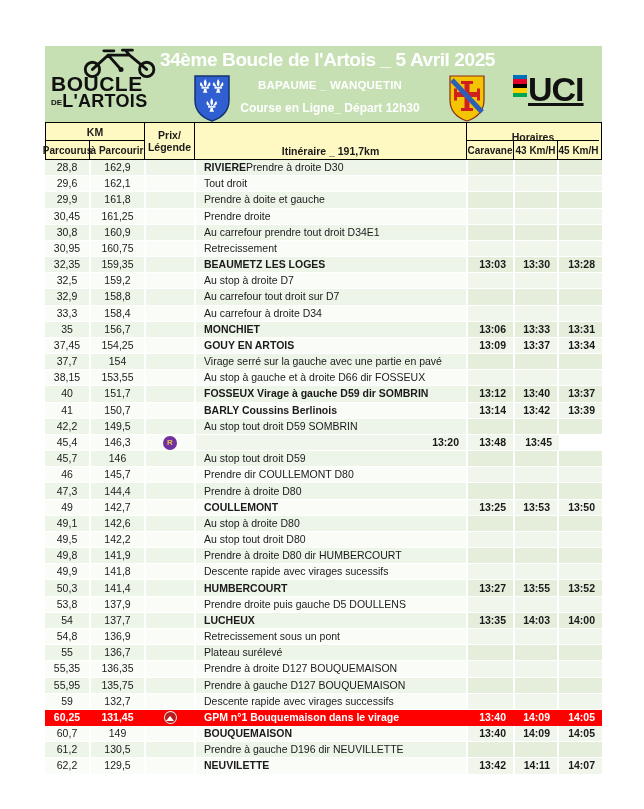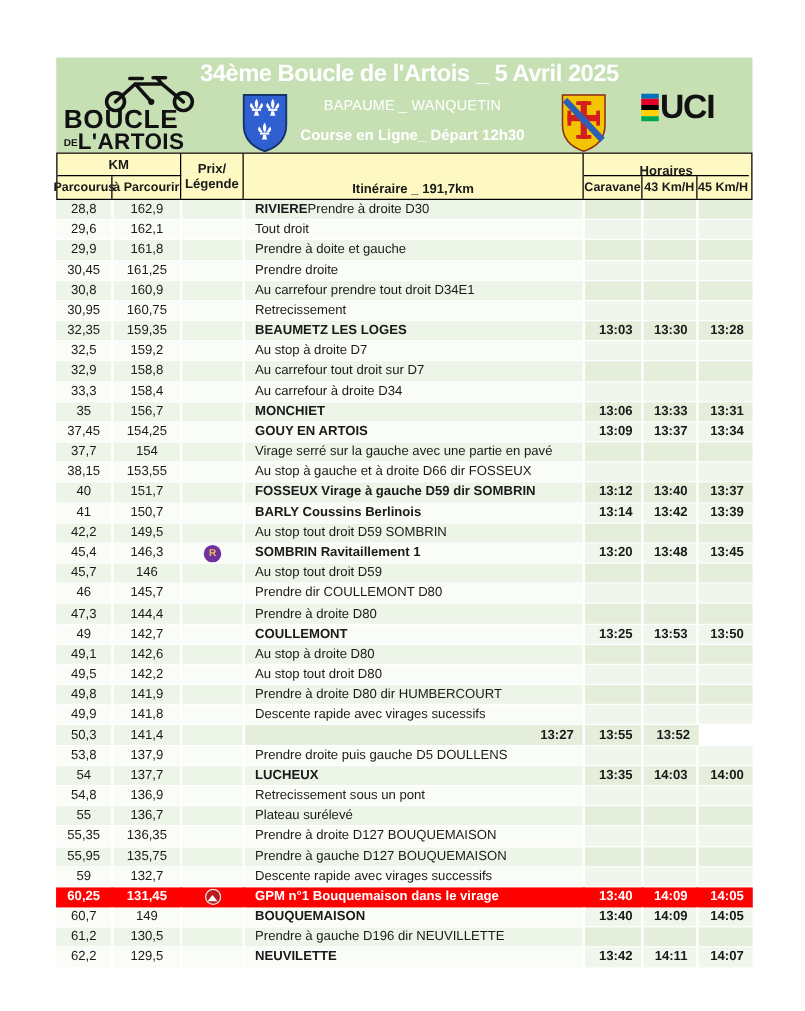--- a/index.html
+++ b/index.html
@@ -5,36 +5,36 @@
   html,body{margin:0;padding:0;background:#ffffff;}
   .page{position:relative;width:644px;height:809px;background:#ffffff;overflow:hidden;
         font-family:"Liberation Sans",sans-serif;color:#1a1a1a;}
   .sheet{position:absolute;left:45px;top:46px;width:557px;}
 
   
   .banner{position:relative;width:557px;height:76px;background:#c6e0b4;}
   .banner-title{position:absolute;left:110px;top:3px;width:345px;text-align:center;
         color:#ffffff;font-weight:bold;font-size:19px;letter-spacing:-0.4px;white-space:nowrap;}
   .banner-sub1{position:absolute;left:175px;top:33px;width:220px;text-align:center;
-        color:#ffffff;font-weight:normal;font-size:11.5px;letter-spacing:0.2px;}
+        color:#ffffff;font-weight:bold;font-size:11.5px;letter-spacing:0.2px;}
   .banner-sub2{position:absolute;left:160px;top:55px;width:250px;text-align:center;
         color:#ffffff;font-weight:bold;font-size:12px;}
-  .logo{position:absolute;left:4px;top:12px;width:140px;height:57px;}
+  .logo{position:absolute;left:4px;top:0px;width:140px;height:57px;}
   .logo-bike{position:absolute;left:28px;top:2px;}
   .logo-text{position:absolute;left:2px;top:28px;line-height:0.92;color:#111;}
   .logo-l1{font-size:21px;font-weight:900;letter-spacing:0.5px;}
   .logo-l2{font-size:18px;font-weight:900;letter-spacing:0.3px;}
   .logo-de{font-size:8px;font-weight:900;vertical-align:2px;letter-spacing:0;}
   .shield{position:absolute;top:28px;width:38px;height:48px;}
   .shield-left{left:148px;}
   .shield-right{left:403px;}
   .uci{position:absolute;left:468px;top:26px;display:flex;align-items:flex-start;}
   .uci-bars{display:flex;flex-direction:column;margin-top:3px;margin-right:1px;}
   .uci-bar{width:14px;height:4.4px;}
-  .uci-text{font-size:27px;font-weight:900;color:#111;letter-spacing:-1px;line-height:1;}
+  .uci-text{font-size:34px;font-weight:900;color:#111;letter-spacing:-1px;line-height:1;text-decoration:underline;}
   .thead{position:relative;width:557px;box-sizing:border-box;border:1.5px solid #000;
          background:#fef9c3;display:grid;
          grid-template-columns:44px 55px 50px 272px 47px 44px 41px;
          grid-template-rows:18px 18px;font-weight:bold;font-size:10.5px;}
   .h{box-sizing:border-box;display:flex;align-items:center;justify-content:center;}
   .h-km{grid-column:1/3;grid-row:1;border-right:1px solid #000;border-bottom:1px solid #000;}
   .h-prix{grid-column:3;grid-row:1/3;border-right:1px solid #000;text-align:center;}
   .h-itin{grid-column:4;grid-row:1/3;border-right:1px solid #000;align-items:flex-end;padding-bottom:2px;}
   .h-horaires{grid-column:5/8;grid-row:1;border-bottom:1px solid #000;margin-top:10px;}
   .h-parc{grid-column:1;grid-row:2;border-right:1px solid #000;font-size:10px;}
@@ -365,24 +365,20 @@
         <div class="cell time"></div>
         <div class="cell time"></div>
         <div class="cell time"></div>
       </div>
         <div class="row bold">
         <div class="cell km">45,4</div>
         <div class="cell km">146,3</div>
         <div class="cell prix">
             <span class="ico-ravito">R</span>
           </div>
-        <div class="cell itin">
-            <b>SOMBRIN Ravitaillement 1</b>
-            <span></span>
-          </div>
         <div class="cell time">13:20</div>
         <div class="cell time">13:48</div>
         <div class="cell time">13:45</div>
       </div>
         <div class="row">
         <div class="cell km">45,7</div>
         <div class="cell km">146</div>
         <div class="cell prix"></div>
         <div class="cell itin">
             <b></b>
@@ -473,20 +469,24 @@
             <span>Descente rapide avec virages sucessifs</span>
           </div>
         <div class="cell time"></div>
         <div class="cell time"></div>
         <div class="cell time"></div>
       </div>
         <div class="row bold">
         <div class="cell km">50,3</div>
         <div class="cell km">141,4</div>
         <div class="cell prix"></div>
+        <div class="cell itin">
+            <b>HUMBERCOURT</b>
+            <span></span>
+          </div>
         <div class="cell time">13:27</div>
         <div class="cell time">13:55</div>
         <div class="cell time">13:52</div>
       </div>
         <div class="row">
         <div class="cell km">53,8</div>
         <div class="cell km">137,9</div>
         <div class="cell prix"></div>
         <div class="cell itin">
             <b></b>

